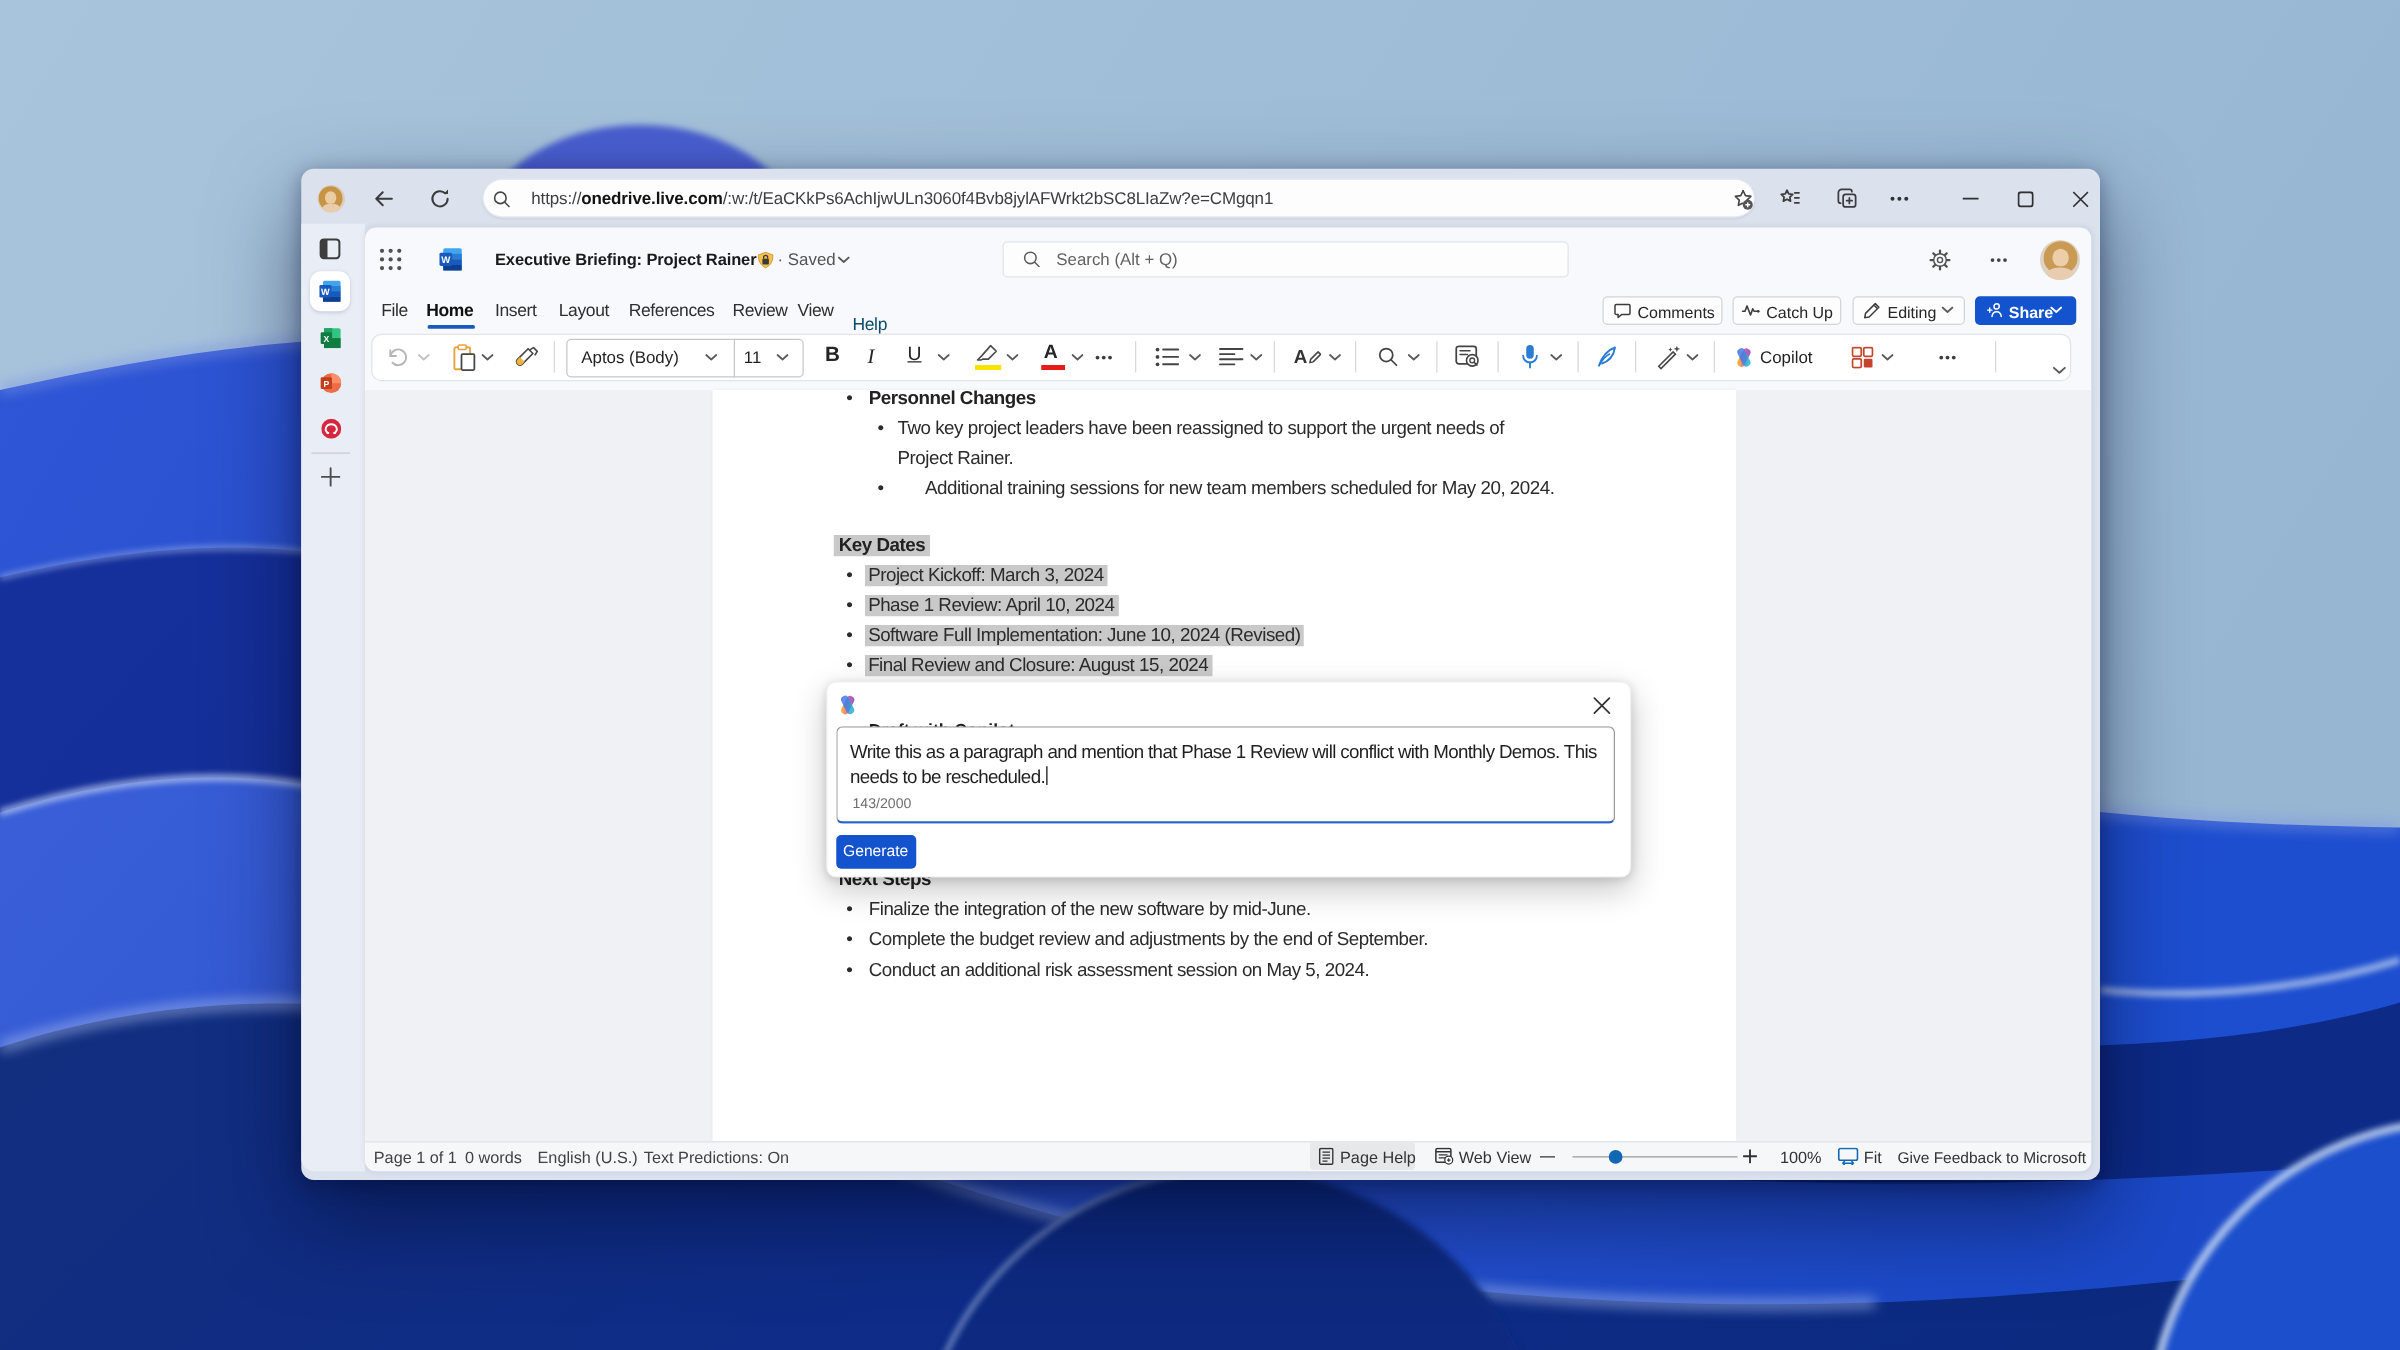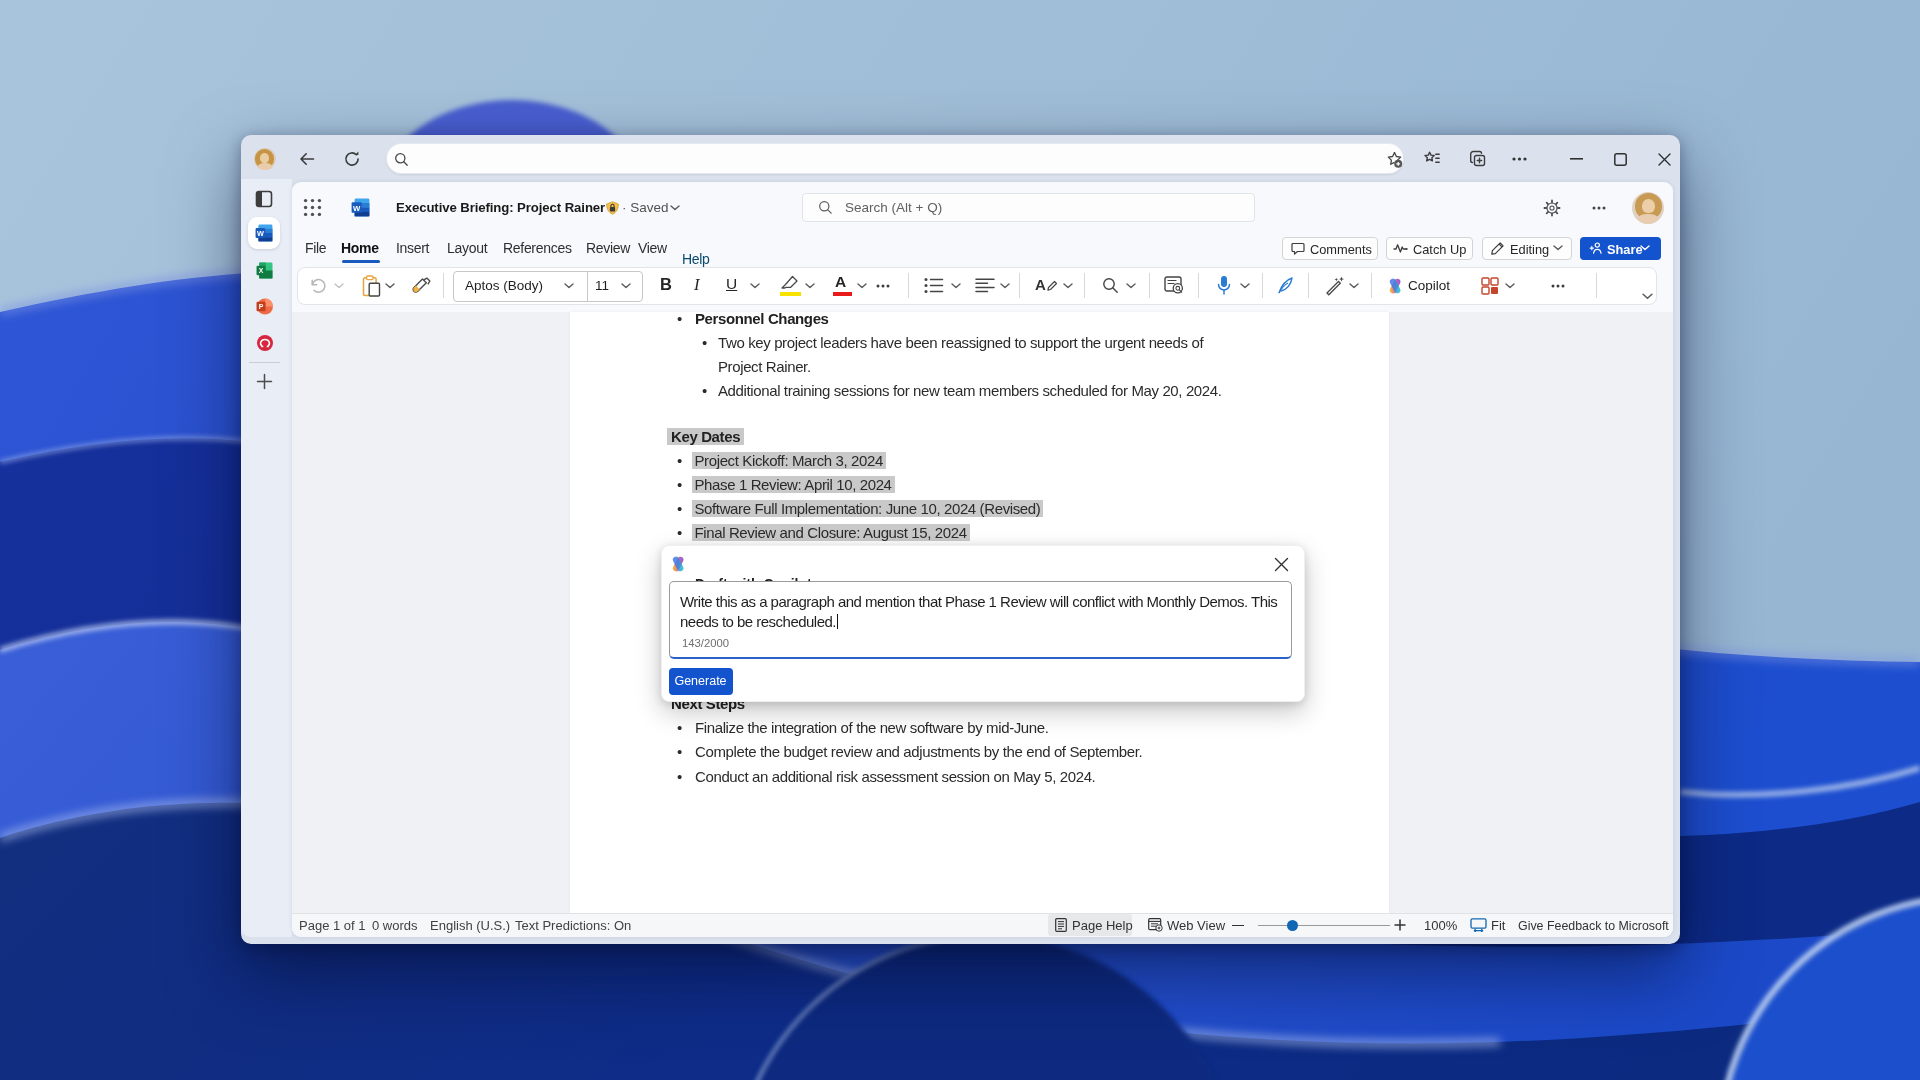--- a/index.html
+++ b/index.html
@@ -101,20 +101,21 @@
     </svg>
   <svg class="ic" style="left:102px;top:15px" width="18" height="18" viewBox="0 0 18 18">
       <path d="M15.1 9a6.1 6.1 0 1 1-1.8-4.3" stroke="#3b3b3b" stroke-width="1.6" fill="none" stroke-linecap="round"></path>
       <path d="M15.4 1.5v3.6h-3.6z" fill="#3b3b3b"></path>
     </svg>
   <div class="abs" style="left:145px;top:8px;width:1018px;height:31px;background:#fdfdfe;border-radius:16px;box-shadow:0 1px 2px rgba(60,70,100,.12), inset 0 0 0 1px rgba(160,170,190,.25);"></div>
   <svg class="ic" style="left:153px;top:16.5px" width="15" height="15" viewBox="0 0 15 15">
       <circle cx="6.3" cy="6.3" r="4.6" stroke="#474747" stroke-width="1.3" fill="none"></circle>
       <path d="M9.8 9.8l3.4 3.4" stroke="#474747" stroke-width="1.3" stroke-linecap="round"></path>
     </svg>
+  <div class="abs" style="left:184px;top:15.5px;font-size:13.6px;color:#3e3e42;letter-spacing:-0.1px;white-space:nowrap;">https://<span style="color:#131313;font-weight:700;">onedrive.live.com</span>/:w:/t/EaCKkPs6AchIjwULn3060f4Bvb8jylAFWrkt2bSC8LIaZw?e=CMgqn1</div>
   <svg class="ic" style="left:1144px;top:15px" width="19" height="19" viewBox="0 0 19 19">
       <path d="M9.5 2.6l1.9 3.9 4.3.6-3.1 3 .4 3.5-2.6-1.2" stroke="#444" stroke-width="1.3" fill="none" stroke-linejoin="round" stroke-linecap="round"></path>
       <path d="M9.5 2.6L7.6 6.5l-4.3.6 3.1 3-.7 4.2 3.2-1.7" stroke="#444" stroke-width="1.3" fill="none" stroke-linejoin="round" stroke-linecap="round"></path>
       <circle cx="13.2" cy="13.8" r="4" fill="#555"></circle>
       <path d="M13.2 11.9v3.8M11.3 13.8h3.8" stroke="#fff" stroke-width="1.2"></path>
     </svg>
   <svg class="ic" style="left:1181px;top:14px" width="20" height="20" viewBox="0 0 20 20">
       <path d="M7.6 3.2L9 6.1l3.2.4-2.3 2.2.5 3.2-2.8-1.5-2.9 1.5.6-3.2L3 6.5l3.2-.4z" stroke="#3c3c3c" stroke-width="1.4" fill="none" stroke-linejoin="round"></path>
       <path d="M13.8 5.2h3.4M13.8 9.2h3.4M13.8 13.2h3.4" stroke="#3c3c3c" stroke-width="1.4" stroke-linecap="round"></path>
     </svg>
@@ -441,21 +442,21 @@
 
   <div class="abs" style="left:0px;top:130px;width:1381px;height:601px;background:#eff1f5;"></div>
   <div class="abs" style="left:278px;top:130px;width:819px;height:601px;background:#ffffff;box-shadow:0 0 3px rgba(0,0,0,.06);"></div>
 
   <div class="bu" style="left:385px;top:128px;">•</div>
   <div class="dl" style="left:403px;top:128.2px;"><b>Personnel Changes</b></div>
   <div class="bu" style="left:410px;top:152px;">•</div>
   <div class="dl" style="left:426px;top:152.1px;">Two key project leaders have been reassigned to support the urgent needs of</div>
   <div class="dl" style="left:426px;top:176.4px;">Project Rainer.</div>
   <div class="bu" style="left:410px;top:200px;">•</div>
-  <div class="dl" style="left:426px;top:200.1px;">Additional training sessions for new team members scheduled for May 20, 2024.</div>
+  <div class="dl" style="left:448px;top:200.1px;">Additional training sessions for new team members scheduled for May 20, 2024.</div>
 
   <div class="dl" style="left:375px;top:245.9px;"><span class="hl" style="padding-left:4px;padding-right:4px;"><b>Key Dates</b></span></div>
   <div class="bu" style="left:385px;top:269.9px;">•</div>
   <div class="dl" style="left:399.5px;top:269.9px;"><span class="hl">Project Kickoff: March 3, 2024</span></div>
   <div class="bu" style="left:385px;top:293.9px;">•</div>
   <div class="dl" style="left:399.5px;top:293.9px;"><span class="hl">Phase 1 Review: April 10, 2024</span></div>
   <div class="bu" style="left:385px;top:317.9px;">•</div>
   <div class="dl" style="left:399.5px;top:317.9px;"><span class="hl">Software Full Implementation: June 10, 2024 (Revised)</span></div>
   <div class="bu" style="left:385px;top:341.9px;">•</div>
   <div class="dl" style="left:399.5px;top:341.9px;"><span class="hl">Final Review and Closure: August 15, 2024</span></div>

